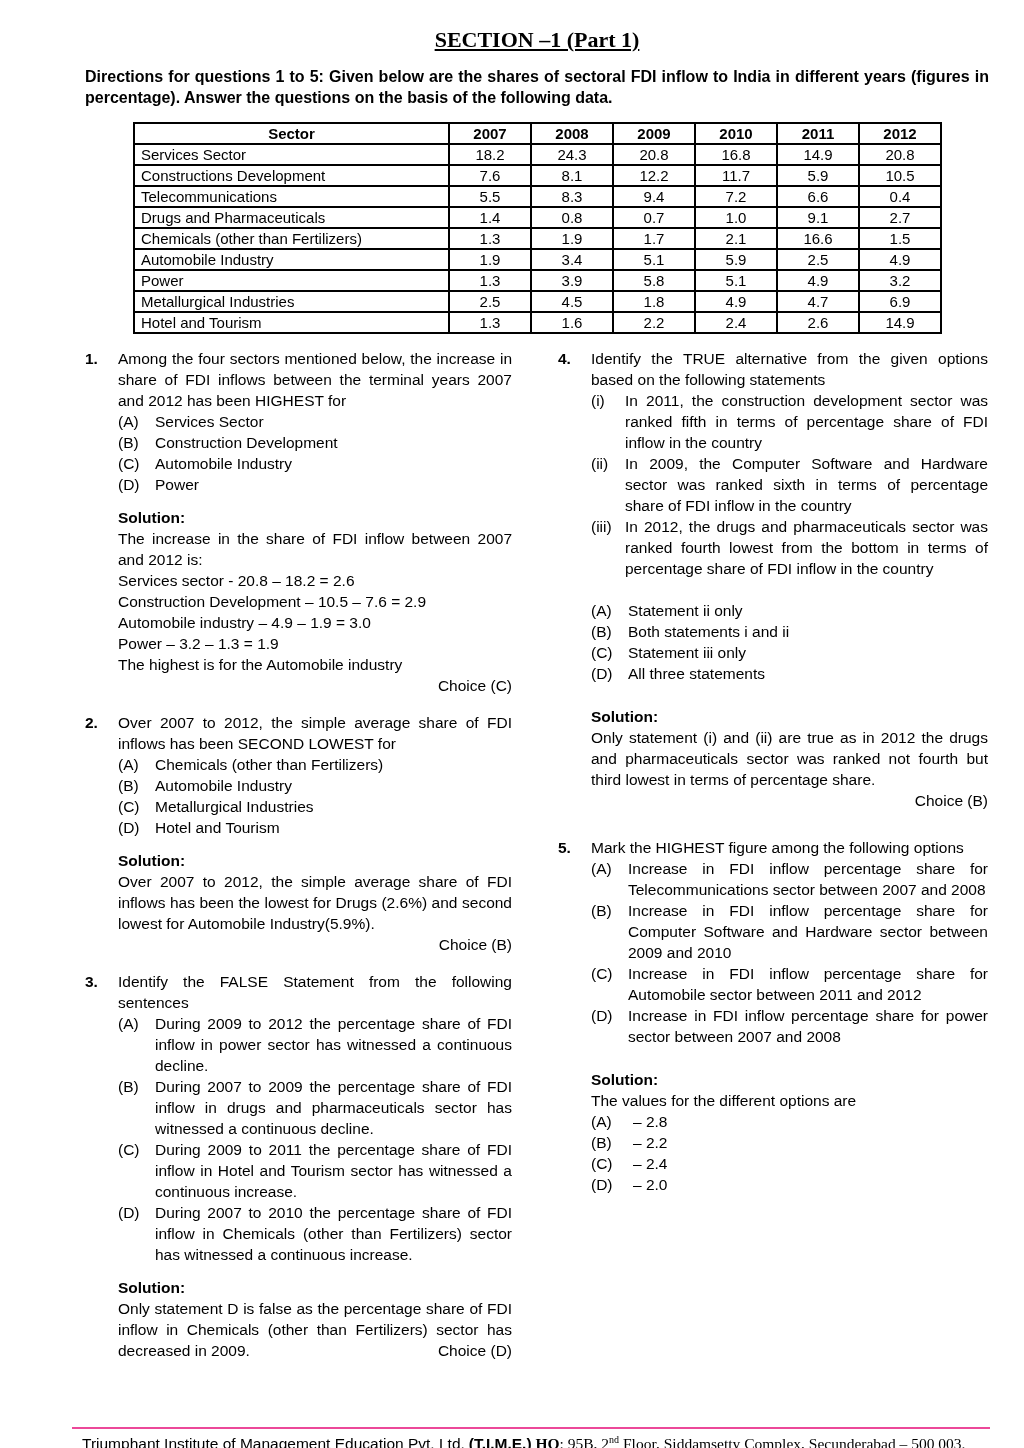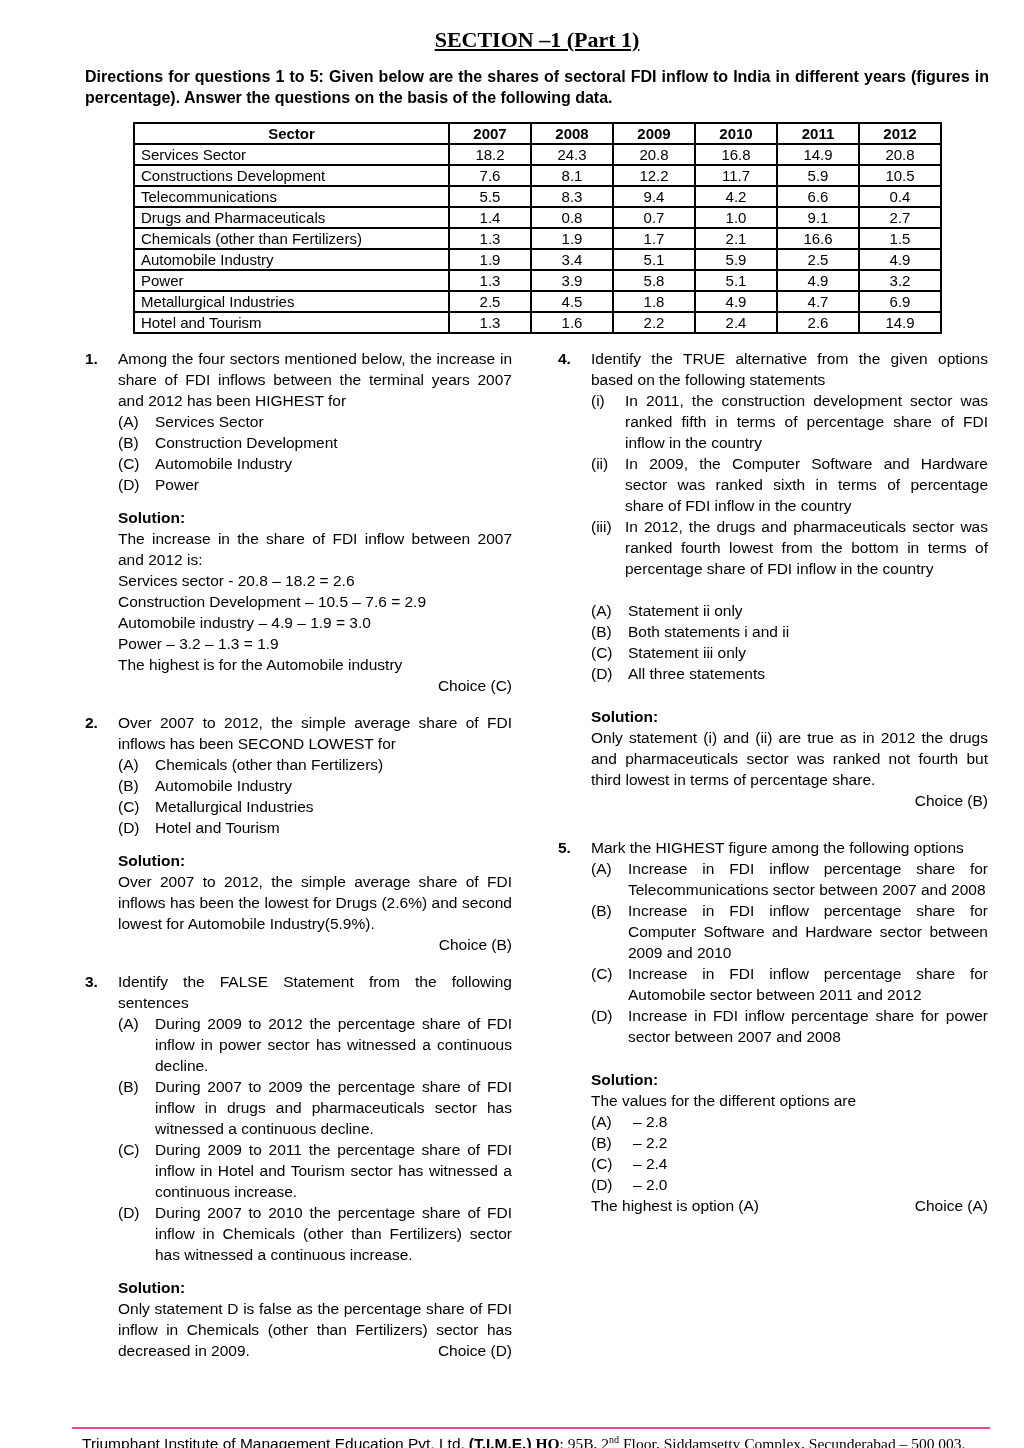--- a/index.html
+++ b/index.html
@@ -137,21 +137,21 @@
           <td class="num">12.2</td>
           <td class="num">11.7</td>
           <td class="num">5.9</td>
           <td class="num">10.5</td>
         </tr>
         <tr>
           <td class="sector">Telecommunications</td>
           <td class="num">5.5</td>
           <td class="num">8.3</td>
           <td class="num">9.4</td>
-          <td class="num">4.2</td>
+          <td class="num">7.2</td>
           <td class="num">6.6</td>
           <td class="num">0.4</td>
         </tr>
         <tr>
           <td class="sector">Drugs and Pharmaceuticals</td>
           <td class="num">1.4</td>
           <td class="num">0.8</td>
           <td class="num">0.7</td>
           <td class="num">1.0</td>
           <td class="num">9.1</td>
@@ -373,24 +373,20 @@
                 <span class="letter">(B)</span>
                 <span>– 2.2</span>
               </div>
             <div class="val-line">
                 <span class="letter">(C)</span>
                 <span>– 2.4</span>
               </div>
             <div class="val-line">
                 <span class="letter">(D)</span>
                 <span>– 2.0</span>
-              </div>
-            <div class="sol-final">
-                <span>The highest is option (A)</span>
-                <span>Choice (A)</span>
               </div>
           </div>
         </div>
       </div>
 
     </div>
   </div>
 </div>
 
 <div class="footer">

